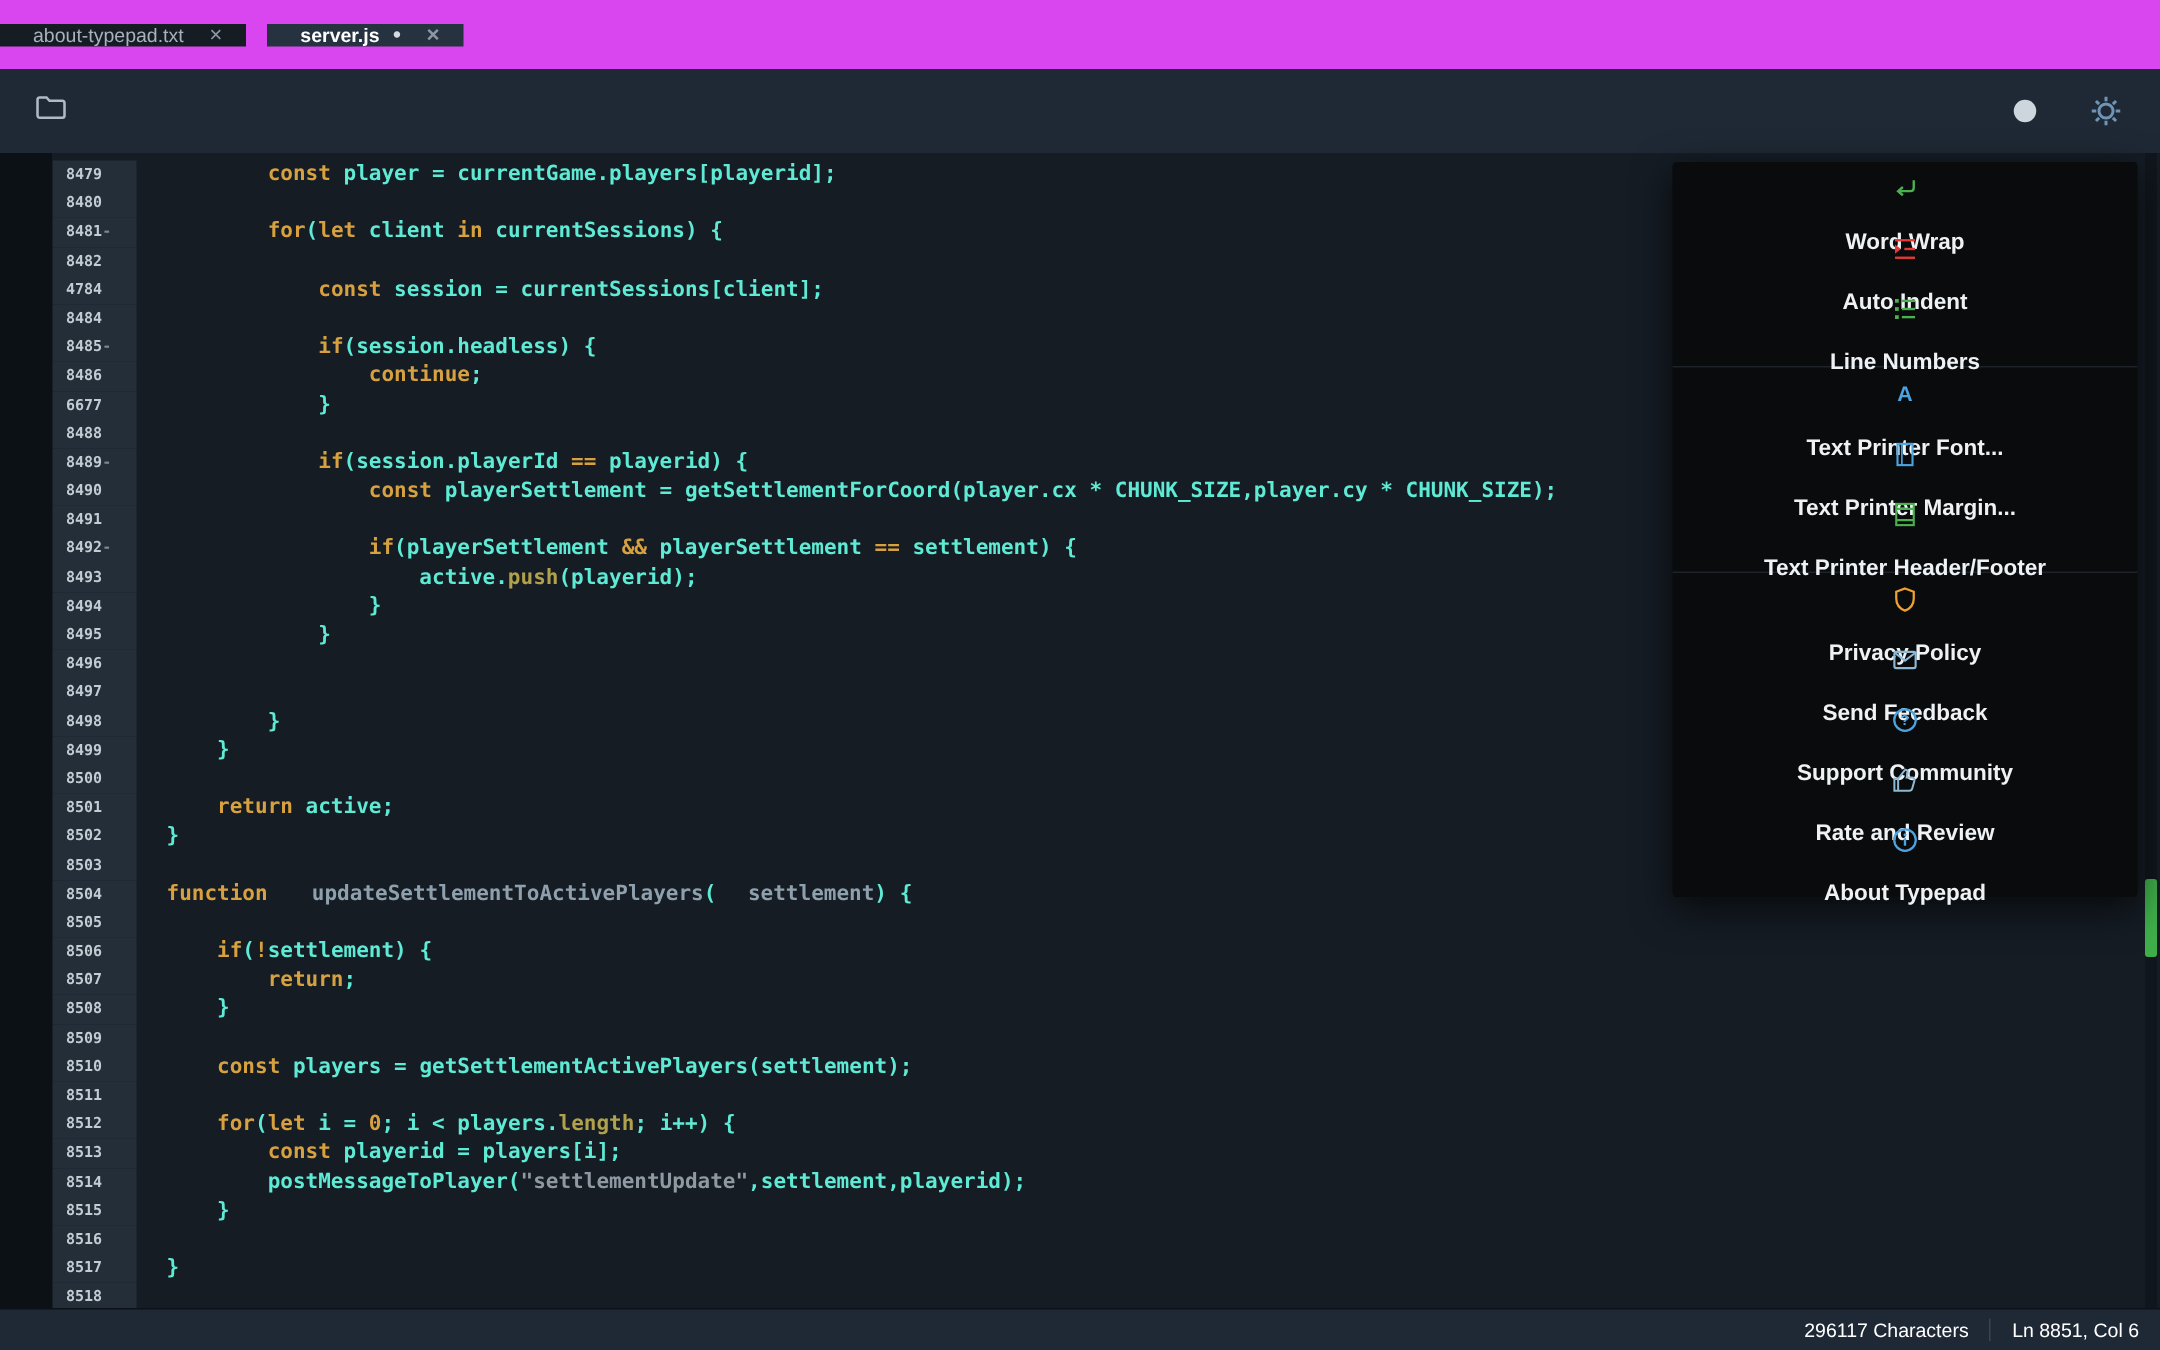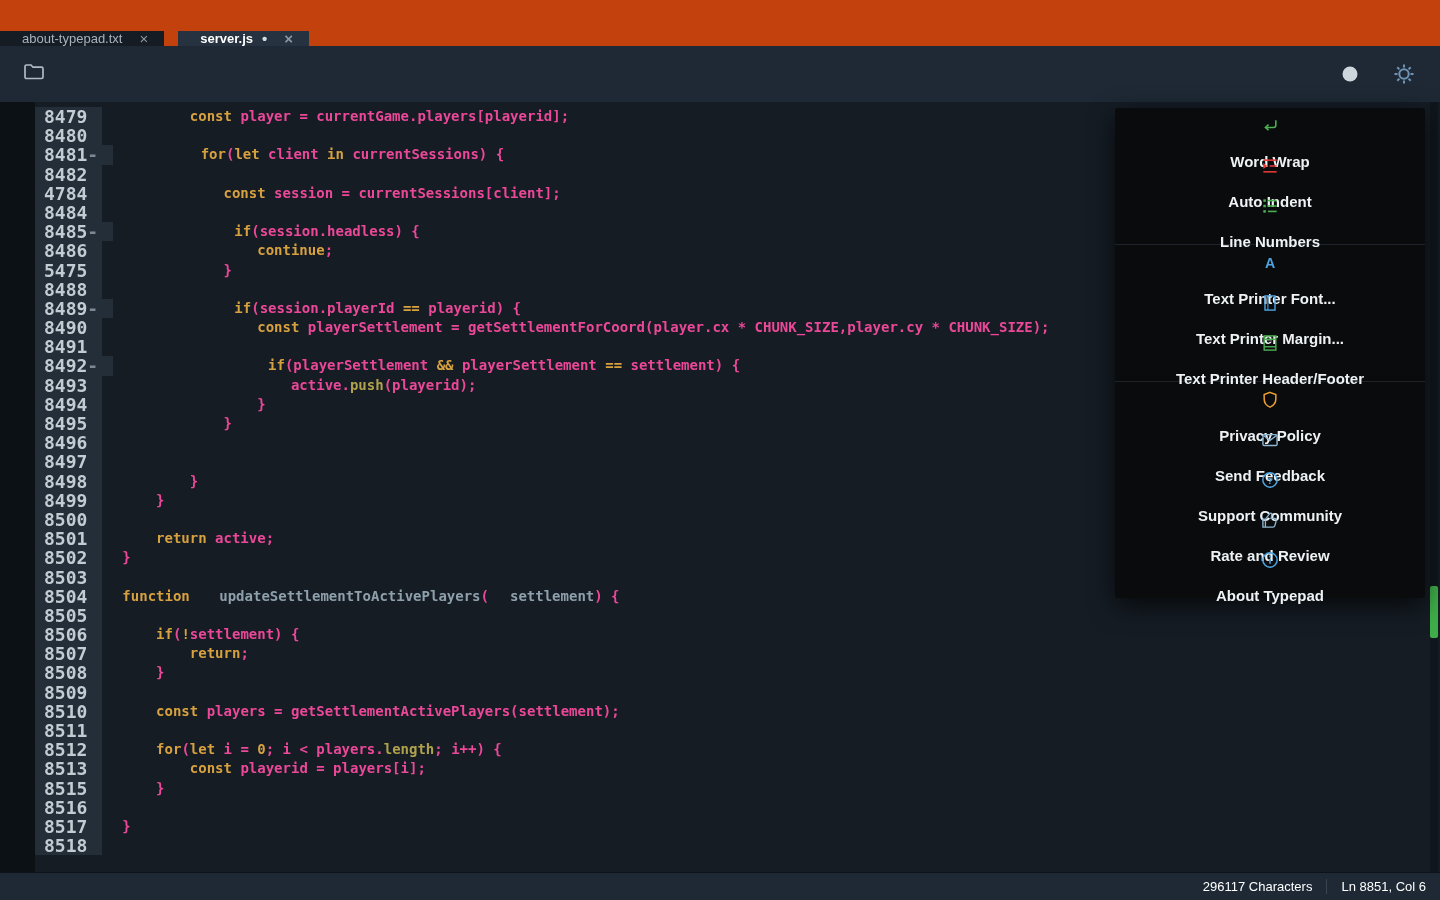--- a/index.html
+++ b/index.html
@@ -1,21 +1,21 @@
 <!DOCTYPE html>
 <html><head>
 <meta charset="utf-8">
 <style>
   html,body{margin:0;padding:0;background:#000;}
   .app{position:relative;width:1440px;height:900px;overflow:hidden;background:#10161d;
        font-family:"Liberation Sans",sans-serif;}
 
   
-  .tabbar{position:absolute;left:0;top:0;width:100%;height:46px;background:#c2410c;
-          display:flex;align-items:flex-end;}
+  .tabbar{position:absolute;left:0;top:0;width:100%;height:46px;background:#d946ef;
+          display:flex;align-items:center;}
   .tab{display:flex;align-items:center;gap:9px;padding:0 16px 0 22px;font-size:13px;
        color:#a7b2bd;background:#151c24;margin-right:14px;cursor:pointer;}
   .tab.active{background:#26323f;color:#ffffff;font-weight:bold;}
   .tab .tlabel{white-space:nowrap;}
   .tab .close{color:#8d98a3;font-size:15px;margin-left:8px;line-height:1;}
   .tab .dot{color:#d4dbe0;font-size:15px;line-height:1;}
 
   
   .toolbar{position:absolute;top:46px;left:0;right:0;height:56px;background:#1e2935;
            display:flex;align-items:center;justify-content:space-between;
@@ -25,25 +25,25 @@
   .tb-right{display:flex;align-items:center;gap:28px;}
 
   
   .editor{position:absolute;top:102px;left:0;right:0;bottom:28px;background:#0c1116;}
   .gutter-bg{position:absolute;left:35px;top:0;width:56px;bottom:0;background:#232e39;}
   .lines{position:absolute;left:35px;right:0;top:0;bottom:0;background:#151c24;overflow:hidden;
          font-family:"DejaVu Sans Mono",monospace;font-size:14px;font-weight:700;
          line-height:19.2px;padding-top:5px;}
   .row{display:flex;height:19.2px;white-space:pre;}
   .ln{flex:0 0 56px;background:#232e39;color:#c3ccd3;box-sizing:border-box;
-      padding:0 15px 0 9px;font-size:18px;display:flex;justify-content:flex-start;}
+      padding:0 3px 0 9px;font-size:10px;display:flex;justify-content:flex-start;}
   .fold{color:#7d8893;}
   .codeln{padding-left:20px;}
   .t-k{color:#d7a13f;}
-  .t-p{color:#ec4899;}
+  .t-p{color:#5eead4;}
   .t-f{color:#8fa0ad;margin-left:21px;}
   .t-s{color:#8f99a1;}
   .t-m{color:#b0a14c;}
   .t-n{color:#d7a13f;}
 
   
   .scrollbar{position:absolute;right:2px;top:102px;bottom:28px;width:8px;background:#10161d;}
   .thumb{position:absolute;left:0;width:100%;top:484px;height:52px;background:#3fae4a;border-radius:2px;}
 
   
@@ -107,21 +107,21 @@
     <div class="gutter-bg"></div>
     <div class="lines">
         <div class="row"><span class="ln"><span>8479</span></span><span class="codeln"><span class="t-p">        </span><span class="t-k">const</span><span class="t-p"> player = currentGame.players[playerid];</span></span></div>
         <div class="row"><span class="ln"><span>8480</span></span><span class="codeln"></span></div>
         <div class="row"><span class="ln"><span>8481</span><span class="fold">-</span></span><span class="codeln"><span class="t-p">        </span><span class="t-k">for</span><span class="t-p">(</span><span class="t-k">let</span><span class="t-p"> client </span><span class="t-k">in</span><span class="t-p"> currentSessions) {</span></span></div>
         <div class="row"><span class="ln"><span>8482</span></span><span class="codeln"></span></div>
         <div class="row"><span class="ln"><span>4784</span></span><span class="codeln"><span class="t-p">            </span><span class="t-k">const</span><span class="t-p"> session = currentSessions[client];</span></span></div>
         <div class="row"><span class="ln"><span>8484</span></span><span class="codeln"></span></div>
         <div class="row"><span class="ln"><span>8485</span><span class="fold">-</span></span><span class="codeln"><span class="t-p">            </span><span class="t-k">if</span><span class="t-p">(session.headless) {</span></span></div>
         <div class="row"><span class="ln"><span>8486</span></span><span class="codeln"><span class="t-p">                </span><span class="t-k">continue</span><span class="t-p">;</span></span></div>
-        <div class="row"><span class="ln"><span>5475</span></span><span class="codeln"><span class="t-p">            }</span></span></div>
+        <div class="row"><span class="ln"><span>6677</span></span><span class="codeln"><span class="t-p">            }</span></span></div>
         <div class="row"><span class="ln"><span>8488</span></span><span class="codeln"></span></div>
         <div class="row"><span class="ln"><span>8489</span><span class="fold">-</span></span><span class="codeln"><span class="t-p">            </span><span class="t-k">if</span><span class="t-p">(session.playerId </span><span class="t-k">==</span><span class="t-p"> playerid) {</span></span></div>
         <div class="row"><span class="ln"><span>8490</span></span><span class="codeln"><span class="t-p">                </span><span class="t-k">const</span><span class="t-p"> playerSettlement = getSettlementForCoord(player.cx * CHUNK_SIZE,player.cy * CHUNK_SIZE);</span></span></div>
         <div class="row"><span class="ln"><span>8491</span></span><span class="codeln"></span></div>
         <div class="row"><span class="ln"><span>8492</span><span class="fold">-</span></span><span class="codeln"><span class="t-p">                </span><span class="t-k">if</span><span class="t-p">(playerSettlement </span><span class="t-k">&amp;&amp;</span><span class="t-p"> playerSettlement </span><span class="t-k">==</span><span class="t-p"> settlement) {</span></span></div>
         <div class="row"><span class="ln"><span>8493</span></span><span class="codeln"><span class="t-p">                    active.</span><span class="t-m">push</span><span class="t-p">(playerid);</span></span></div>
         <div class="row"><span class="ln"><span>8494</span></span><span class="codeln"><span class="t-p">                }</span></span></div>
         <div class="row"><span class="ln"><span>8495</span></span><span class="codeln"><span class="t-p">            }</span></span></div>
         <div class="row"><span class="ln"><span>8496</span></span><span class="codeln"></span></div>
         <div class="row"><span class="ln"><span>8497</span></span><span class="codeln"></span></div>
@@ -134,20 +134,21 @@
         <div class="row"><span class="ln"><span>8504</span></span><span class="codeln"><span class="t-k">function</span><span class="t-p"> </span><span class="t-f">updateSettlementToActivePlayers</span><span class="t-p">(</span><span class="t-f">settlement</span><span class="t-p">) {</span></span></div>
         <div class="row"><span class="ln"><span>8505</span></span><span class="codeln"></span></div>
         <div class="row"><span class="ln"><span>8506</span></span><span class="codeln"><span class="t-p">    </span><span class="t-k">if</span><span class="t-p">(</span><span class="t-k">!</span><span class="t-p">settlement) {</span></span></div>
         <div class="row"><span class="ln"><span>8507</span></span><span class="codeln"><span class="t-p">        </span><span class="t-k">return</span><span class="t-p">;</span></span></div>
         <div class="row"><span class="ln"><span>8508</span></span><span class="codeln"><span class="t-p">    }</span></span></div>
         <div class="row"><span class="ln"><span>8509</span></span><span class="codeln"></span></div>
         <div class="row"><span class="ln"><span>8510</span></span><span class="codeln"><span class="t-p">    </span><span class="t-k">const</span><span class="t-p"> players = getSettlementActivePlayers(settlement);</span></span></div>
         <div class="row"><span class="ln"><span>8511</span></span><span class="codeln"></span></div>
         <div class="row"><span class="ln"><span>8512</span></span><span class="codeln"><span class="t-p">    </span><span class="t-k">for</span><span class="t-p">(</span><span class="t-k">let</span><span class="t-p"> i = </span><span class="t-n">0</span><span class="t-p">; i &lt; players.</span><span class="t-m">length</span><span class="t-p">; i++) {</span></span></div>
         <div class="row"><span class="ln"><span>8513</span></span><span class="codeln"><span class="t-p">        </span><span class="t-k">const</span><span class="t-p"> playerid = players[i];</span></span></div>
+        <div class="row"><span class="ln"><span>8514</span></span><span class="codeln"><span class="t-p">        postMessageToPlayer(</span><span class="t-s">"settlementUpdate"</span><span class="t-p">,settlement,playerid);</span></span></div>
         <div class="row"><span class="ln"><span>8515</span></span><span class="codeln"><span class="t-p">    }</span></span></div>
         <div class="row"><span class="ln"><span>8516</span></span><span class="codeln"></span></div>
         <div class="row"><span class="ln"><span>8517</span></span><span class="codeln"><span class="t-p">}</span></span></div>
         <div class="row"><span class="ln"><span>8518</span></span><span class="codeln"></span></div>
       </div>
   </div>
 
   <div class="scrollbar">
     <div class="thumb"></div>
   </div>

